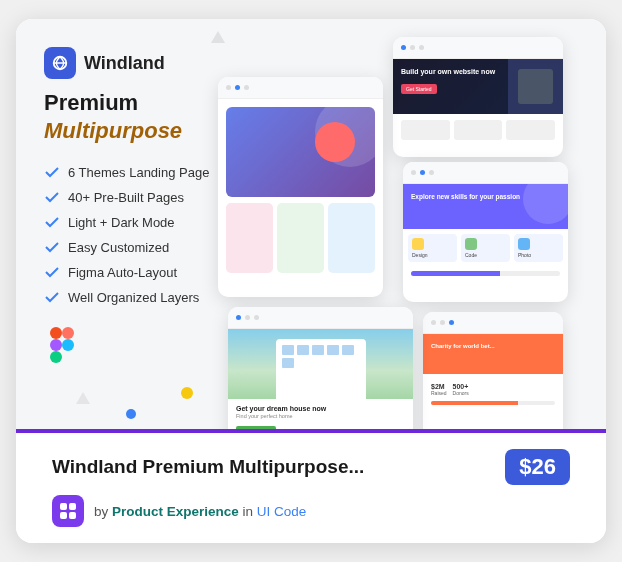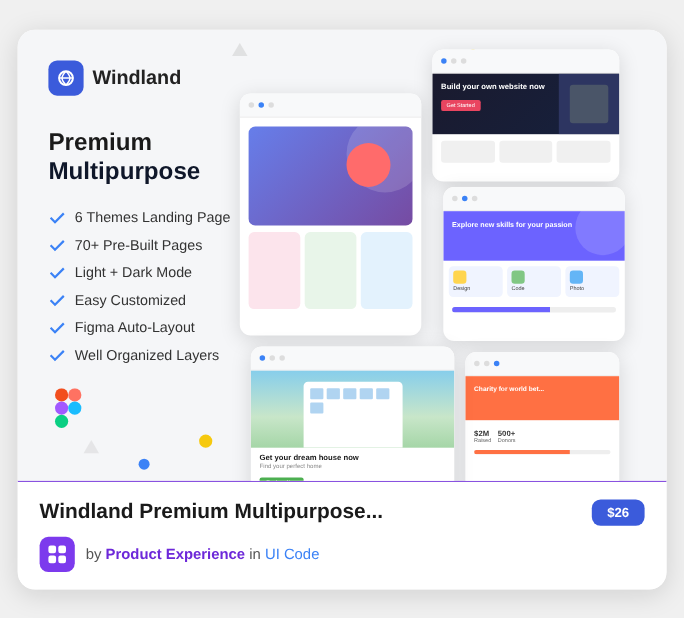--- a/index.html
+++ b/index.html
@@ -32,21 +32,21 @@
       flex: 0 0 230px;
       display: flex;
       flex-direction: column;
       gap: 0;
       z-index: 2;
     }
     .logo-row {
       display: flex;
       align-items: center;
       gap: 8px;
-      margin-bottom: 28px;
+      margin-bottom: 10px;
     }
     .logo-icon {
       width: 32px;
       height: 32px;
       background: #3b5bdb;
       border-radius: 8px;
       display: flex;
       align-items: center;
       justify-content: center;
     }
@@ -57,21 +57,22 @@
       color: #222;
     }
     .headline {
       font-size: 22px;
       font-weight: 700;
       color: #1a1a1a;
       line-height: 1.25;
       margin-bottom: 20px;
     }
     .headline .accent {
-      color: #0f172a;
+      color: #a16207;
+      font-style: italic;
     }
     .features-list {
       list-style: none;
       display: flex;
       flex-direction: column;
       gap: 9px;
     }
     .features-list li {
       display: flex;
       align-items: center;
@@ -354,38 +355,38 @@
       line-height: 1.4;
     }
     .charity-body { padding: 5px 8px; }
     .charity-stats { display: flex; gap: 6px; margin-top: 4px; }
     .charity-stat { font-size: 5px; color: #666; }
     .charity-stat strong { font-size: 7px; color: #333; display: block; }
 
     
     .card-bottom {
       background: #fff;
-      padding: 16px 20px;
-      border-top: 1px solid #6d28d9;
+      padding: 16px 36px;
+      border-top: 4px solid #6d28d9;
     }
     .product-title-row {
       display: flex;
       align-items: center;
       justify-content: space-between;
       margin-bottom: 10px;
     }
     .product-title {
       font-size: 19px;
       font-weight: 800;
       color: #1a1a1a;
     }
     .price-tag {
       background: #3b5bdb;
       color: #fff;
-      font-size: 12px;
+      font-size: 22px;
       font-weight: 800;
       padding: 5px 14px;
       border-radius: 8px;
     }
     .author-row {
       display: flex;
       align-items: center;
       gap: 10px;
     }
     .author-icon {
@@ -395,21 +396,21 @@
       border-radius: 8px;
       display: flex;
       align-items: center;
       justify-content: center;
       font-size: 16px;
     }
     .author-text {
       font-size: 13.5px;
       color: #555;
     }
-    .author-text strong { color: #6d28d9; }
+    .author-text strong { color: #0f766e; }
   </style>
 </head>
 <body>
 
 <div class="card">
 
   <div class="card-top">
 
     <div class="dot-yellow" style="top:18px; right:170px;"></div>
     <div class="dot-yellow" style="bottom:30px; left:165px;"></div>
@@ -441,21 +442,21 @@
         <li>
           <svg class="check-icon" viewBox="0 0 16 16" fill="none">
             <polyline points="2,8 6,12 14,4" stroke="#3b82f6" stroke-width="2" fill="none"></polyline>
           </svg>
           <span>6 Themes Landing Page</span>
         </li>
         <li>
           <svg class="check-icon" viewBox="0 0 16 16" fill="none">
             <polyline points="2,8 6,12 14,4" stroke="#3b82f6" stroke-width="2" fill="none"></polyline>
           </svg>
-          <span>70+ Pre-Built Pages</span>
+          <span>40+ Pre-Built Pages</span>
         </li>
         <li>
           <svg class="check-icon" viewBox="0 0 16 16" fill="none">
             <polyline points="2,8 6,12 14,4" stroke="#3b82f6" stroke-width="2" fill="none"></polyline>
           </svg>
           <span>Light + Dark Mode</span>
         </li>
         <li>
           <svg class="check-icon" viewBox="0 0 16 16" fill="none">
             <polyline points="2,8 6,12 14,4" stroke="#3b82f6" stroke-width="2" fill="none"></polyline>

